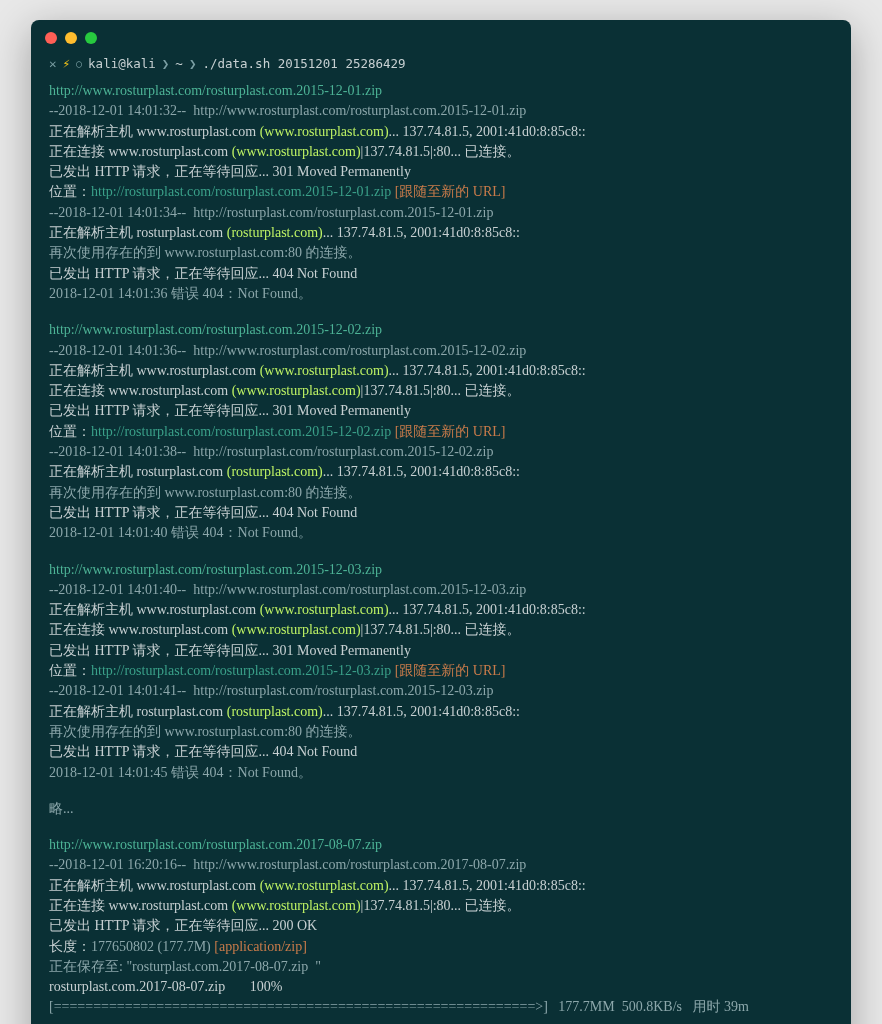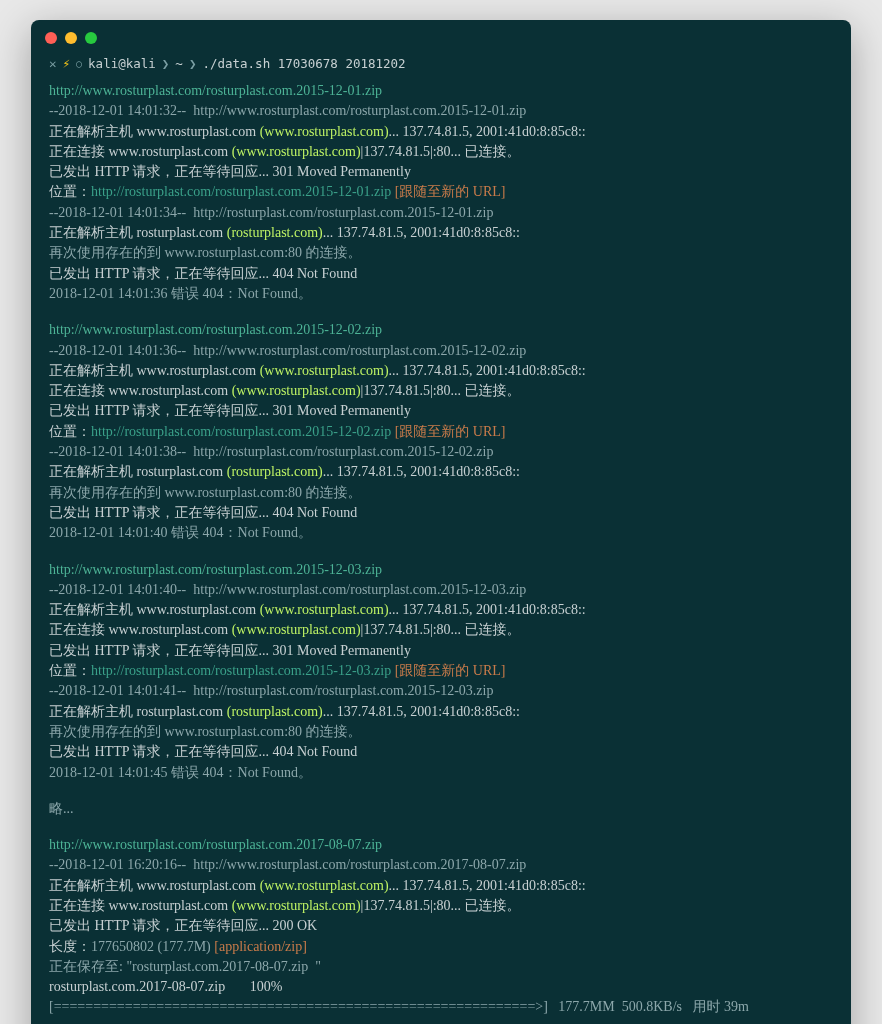--- a/index.html
+++ b/index.html
@@ -91,21 +91,21 @@
   </div>
 
   <div class="prompt-row">
     <span class="prompt-x">✕</span>
     <span class="prompt-bolt">⚡</span>
     <span class="prompt-circle">◯</span>
     <span class="prompt-user">kali@kali</span>
     <span class="prompt-arrow">❯</span>
     <span class="prompt-user">~</span>
     <span class="prompt-arrow">❯</span>
-    <span class="prompt-cmd">./data.sh 17030678 20181202</span>
+    <span class="prompt-cmd">./data.sh 20151201 25286429</span>
   </div>
 
   <div class="content" id="terminal-content"><div class="section"><div><span class="url2">http://www.rosturplast.com/rosturplast.com.2015-12-01.zip</span></div><div><span class="dim">--2018-12-01 14:01:32--  http://www.rosturplast.com/rosturplast.com.2015-12-01.zip</span></div><div><span class="txt">正在解析主机 www.rosturplast.com </span><span class="green">(www.rosturplast.com)</span><span class="txt">... 137.74.81.5, 2001:41d0:8:85c8::</span></div><div><span class="txt">正在连接 www.rosturplast.com </span><span class="green">(www.rosturplast.com)</span><span class="txt">|137.74.81.5|:80... 已连接。</span></div><div><span class="txt">已发出 HTTP 请求，正在等待回应... 301 Moved Permanently</span></div><div><span class="txt">位置：</span><span class="url">http://rosturplast.com/rosturplast.com.2015-12-01.zip</span><span class="orange"> [跟随至新的 URL]</span></div><div><span class="dim">--2018-12-01 14:01:34--  http://rosturplast.com/rosturplast.com.2015-12-01.zip</span></div><div><span class="txt">正在解析主机 rosturplast.com </span><span class="green">(rosturplast.com)</span><span class="txt">... 137.74.81.5, 2001:41d0:8:85c8::</span></div><div><span class="dim">再次使用存在的到 www.rosturplast.com:80 的连接。</span></div><div><span class="txt">已发出 HTTP 请求，正在等待回应... 404 Not Found</span></div><div><span class="dim">2018-12-01 14:01:36 错误 404：Not Found。</span></div></div><div class="section"><div><span class="url2">http://www.rosturplast.com/rosturplast.com.2015-12-02.zip</span></div><div><span class="dim">--2018-12-01 14:01:36--  http://www.rosturplast.com/rosturplast.com.2015-12-02.zip</span></div><div><span class="txt">正在解析主机 www.rosturplast.com </span><span class="green">(www.rosturplast.com)</span><span class="txt">... 137.74.81.5, 2001:41d0:8:85c8::</span></div><div><span class="txt">正在连接 www.rosturplast.com </span><span class="green">(www.rosturplast.com)</span><span class="txt">|137.74.81.5|:80... 已连接。</span></div><div><span class="txt">已发出 HTTP 请求，正在等待回应... 301 Moved Permanently</span></div><div><span class="txt">位置：</span><span class="url">http://rosturplast.com/rosturplast.com.2015-12-02.zip</span><span class="orange"> [跟随至新的 URL]</span></div><div><span class="dim">--2018-12-01 14:01:38--  http://rosturplast.com/rosturplast.com.2015-12-02.zip</span></div><div><span class="txt">正在解析主机 rosturplast.com </span><span class="green">(rosturplast.com)</span><span class="txt">... 137.74.81.5, 2001:41d0:8:85c8::</span></div><div><span class="dim">再次使用存在的到 www.rosturplast.com:80 的连接。</span></div><div><span class="txt">已发出 HTTP 请求，正在等待回应... 404 Not Found</span></div><div><span class="dim">2018-12-01 14:01:40 错误 404：Not Found。</span></div></div><div class="section"><div><span class="url2">http://www.rosturplast.com/rosturplast.com.2015-12-03.zip</span></div><div><span class="dim">--2018-12-01 14:01:40--  http://www.rosturplast.com/rosturplast.com.2015-12-03.zip</span></div><div><span class="txt">正在解析主机 www.rosturplast.com </span><span class="green">(www.rosturplast.com)</span><span class="txt">... 137.74.81.5, 2001:41d0:8:85c8::</span></div><div><span class="txt">正在连接 www.rosturplast.com </span><span class="green">(www.rosturplast.com)</span><span class="txt">|137.74.81.5|:80... 已连接。</span></div><div><span class="txt">已发出 HTTP 请求，正在等待回应... 301 Moved Permanently</span></div><div><span class="txt">位置：</span><span class="url">http://rosturplast.com/rosturplast.com.2015-12-03.zip</span><span class="orange"> [跟随至新的 URL]</span></div><div><span class="dim">--2018-12-01 14:01:41--  http://rosturplast.com/rosturplast.com.2015-12-03.zip</span></div><div><span class="txt">正在解析主机 rosturplast.com </span><span class="green">(rosturplast.com)</span><span class="txt">... 137.74.81.5, 2001:41d0:8:85c8::</span></div><div><span class="dim">再次使用存在的到 www.rosturplast.com:80 的连接。</span></div><div><span class="txt">已发出 HTTP 请求，正在等待回应... 404 Not Found</span></div><div><span class="dim">2018-12-01 14:01:45 错误 404：Not Found。</span></div></div><div class="section"><div><span class="dim">略...</span></div></div><div class="section"><div><span class="url2">http://www.rosturplast.com/rosturplast.com.2017-08-07.zip</span></div><div><span class="dim">--2018-12-01 16:20:16--  http://www.rosturplast.com/rosturplast.com.2017-08-07.zip</span></div><div><span class="txt">正在解析主机 www.rosturplast.com </span><span class="green">(www.rosturplast.com)</span><span class="txt">... 137.74.81.5, 2001:41d0:8:85c8::</span></div><div><span class="txt">正在连接 www.rosturplast.com </span><span class="green">(www.rosturplast.com)</span><span class="txt">|137.74.81.5|:80... 已连接。</span></div><div><span class="txt">已发出 HTTP 请求，正在等待回应... 200 OK</span></div><div><span class="txt">长度：</span><span class="dim">177650802 (177.7M)</span><span class="orange"> [application/zip]</span></div><div><span class="dim">正在保存至: "rosturplast.com.2017-08-07.zip  "</span></div><div><span class="txt"></span></div><div><span class="txt">rosturplast.com.2017-08-07.zip       100%</span></div><div><span class="dim">[</span><span class="dim">=============================================================&gt;</span><span class="dim">]   177.7MM  500.8KB/s   用时 39m</span></div></div></div>
 
   <div class="footer-ts">2018-11-01 16:59:16-</div>
 </div>
 
 <div class="watermark">
   <span class="wm-icon">
     <svg viewBox="0 0 24 24" width="18" height="18" fill="#f5f5f5">

